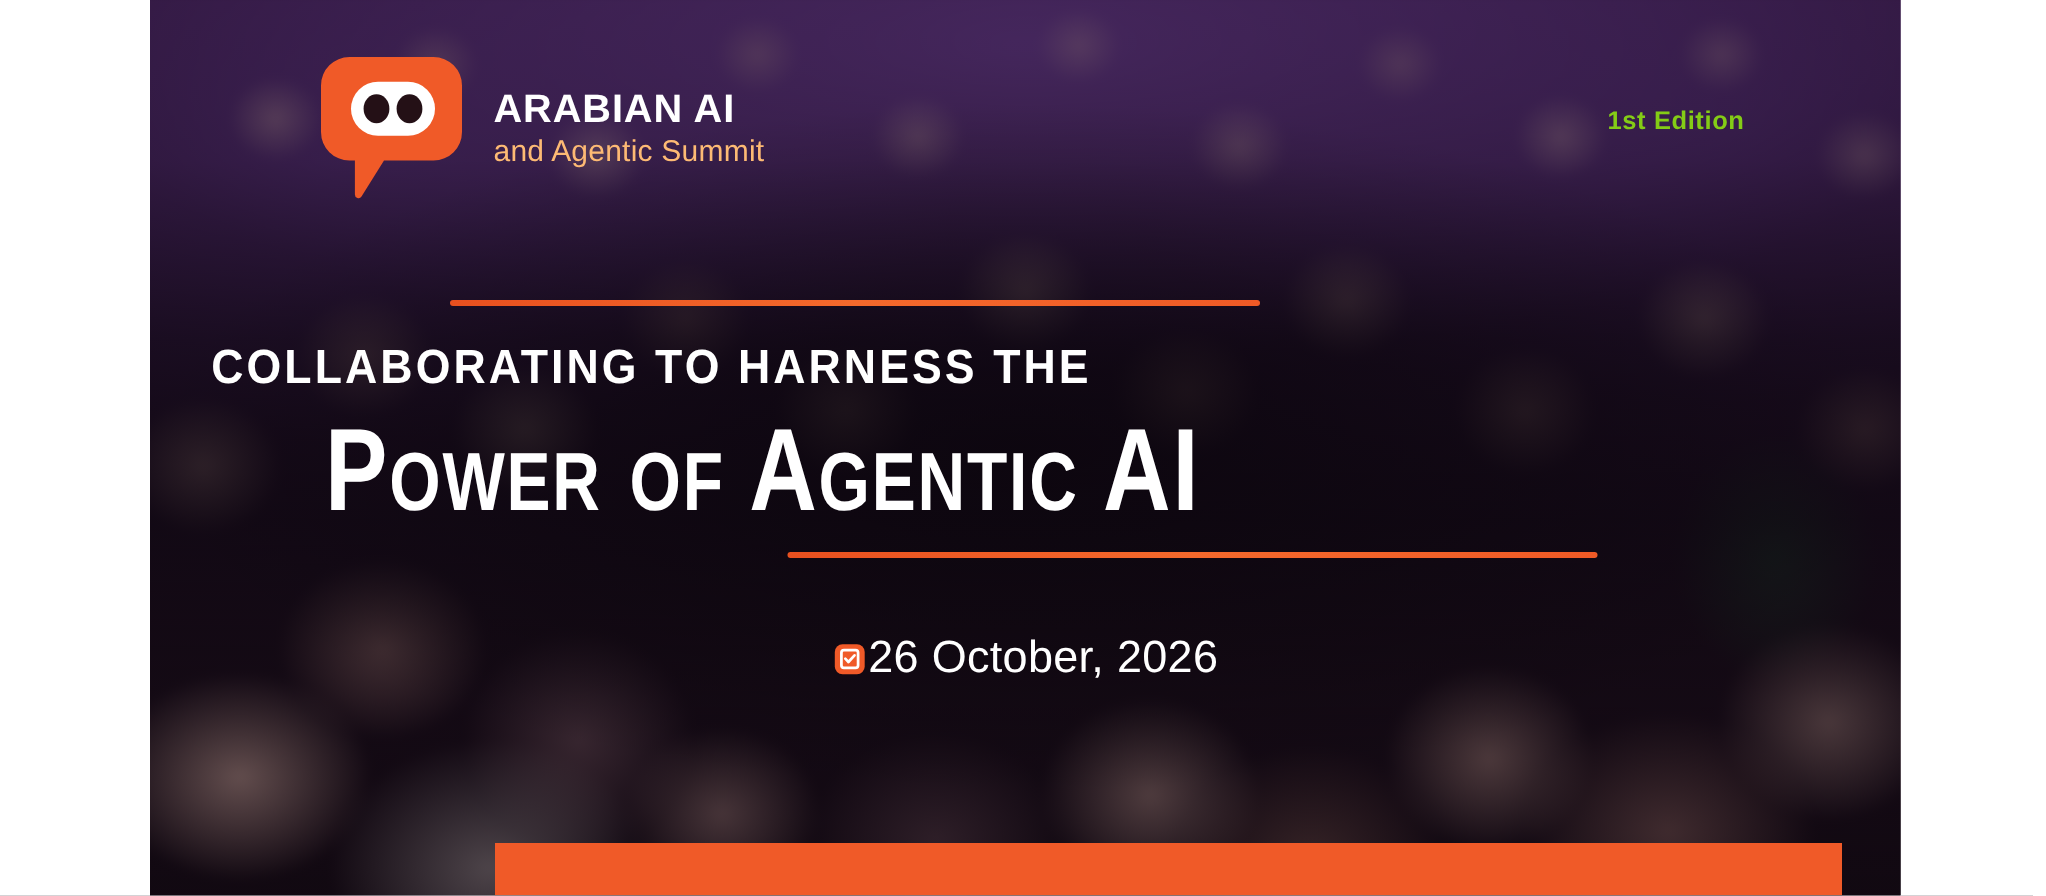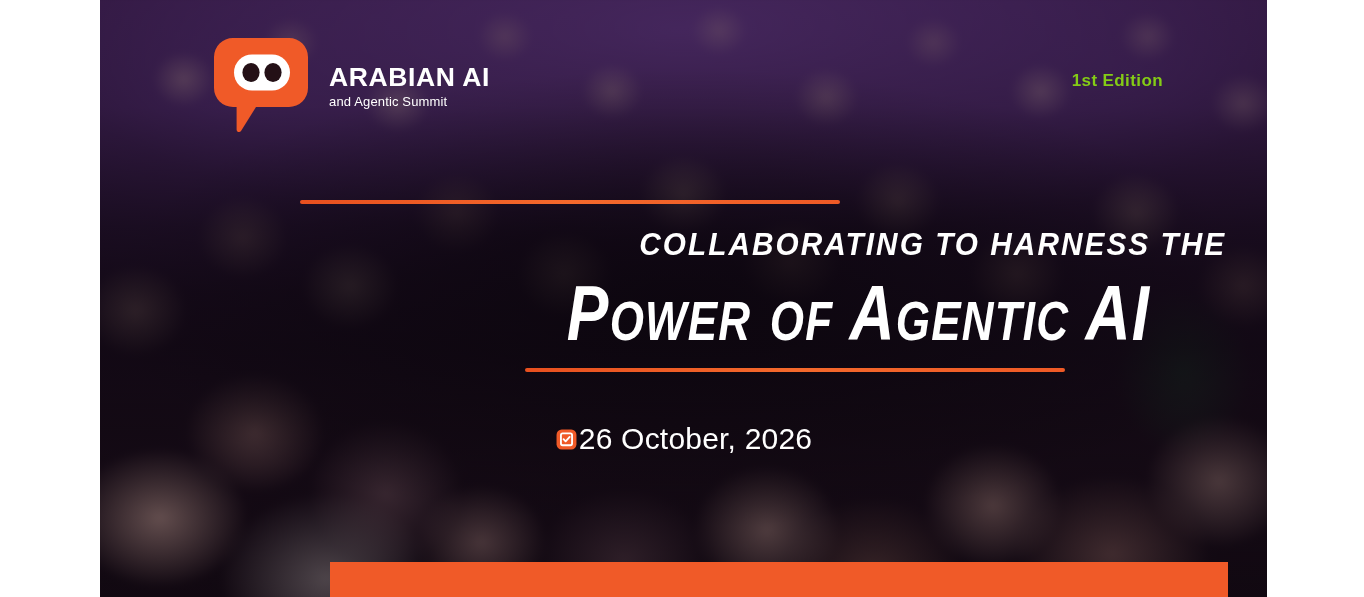--- a/index.html
+++ b/index.html
@@ -129,22 +129,22 @@
   }
   .logo-title {
     color: #ffffff;
     font-size: 26.5px;
     font-weight: bold;
     letter-spacing: 0.6px;
     line-height: 1.08;
     white-space: nowrap;
   }
   .logo-sub {
-    color: #ffffff;
-    font-size: 13px;
+    color: #fdba74;
+    font-size: 20px;
     font-weight: normal;
     letter-spacing: 0.15px;
     line-height: 1.5;
     white-space: nowrap;
   }
 
   
   .edition {
     position: absolute;
     right: 104px;
@@ -155,22 +155,21 @@
     letter-spacing: 0.4px;
     white-space: nowrap;
   }
 
   
   .headline-block {
     position: absolute;
     left: 0;
     right: 0;
     top: 200px;
-    text-align: right;
-    font-style: italic;
+    text-align: left;
   }
   .rule {
     height: 4px;
     background: linear-gradient(90deg, #e8501f 0%, #f4692c 50%, #ef5a26 100%);
     border-radius: 2px;
   }
   .rule-top {
     width: 540px;
     margin: 0 0 0 200px;
   }

